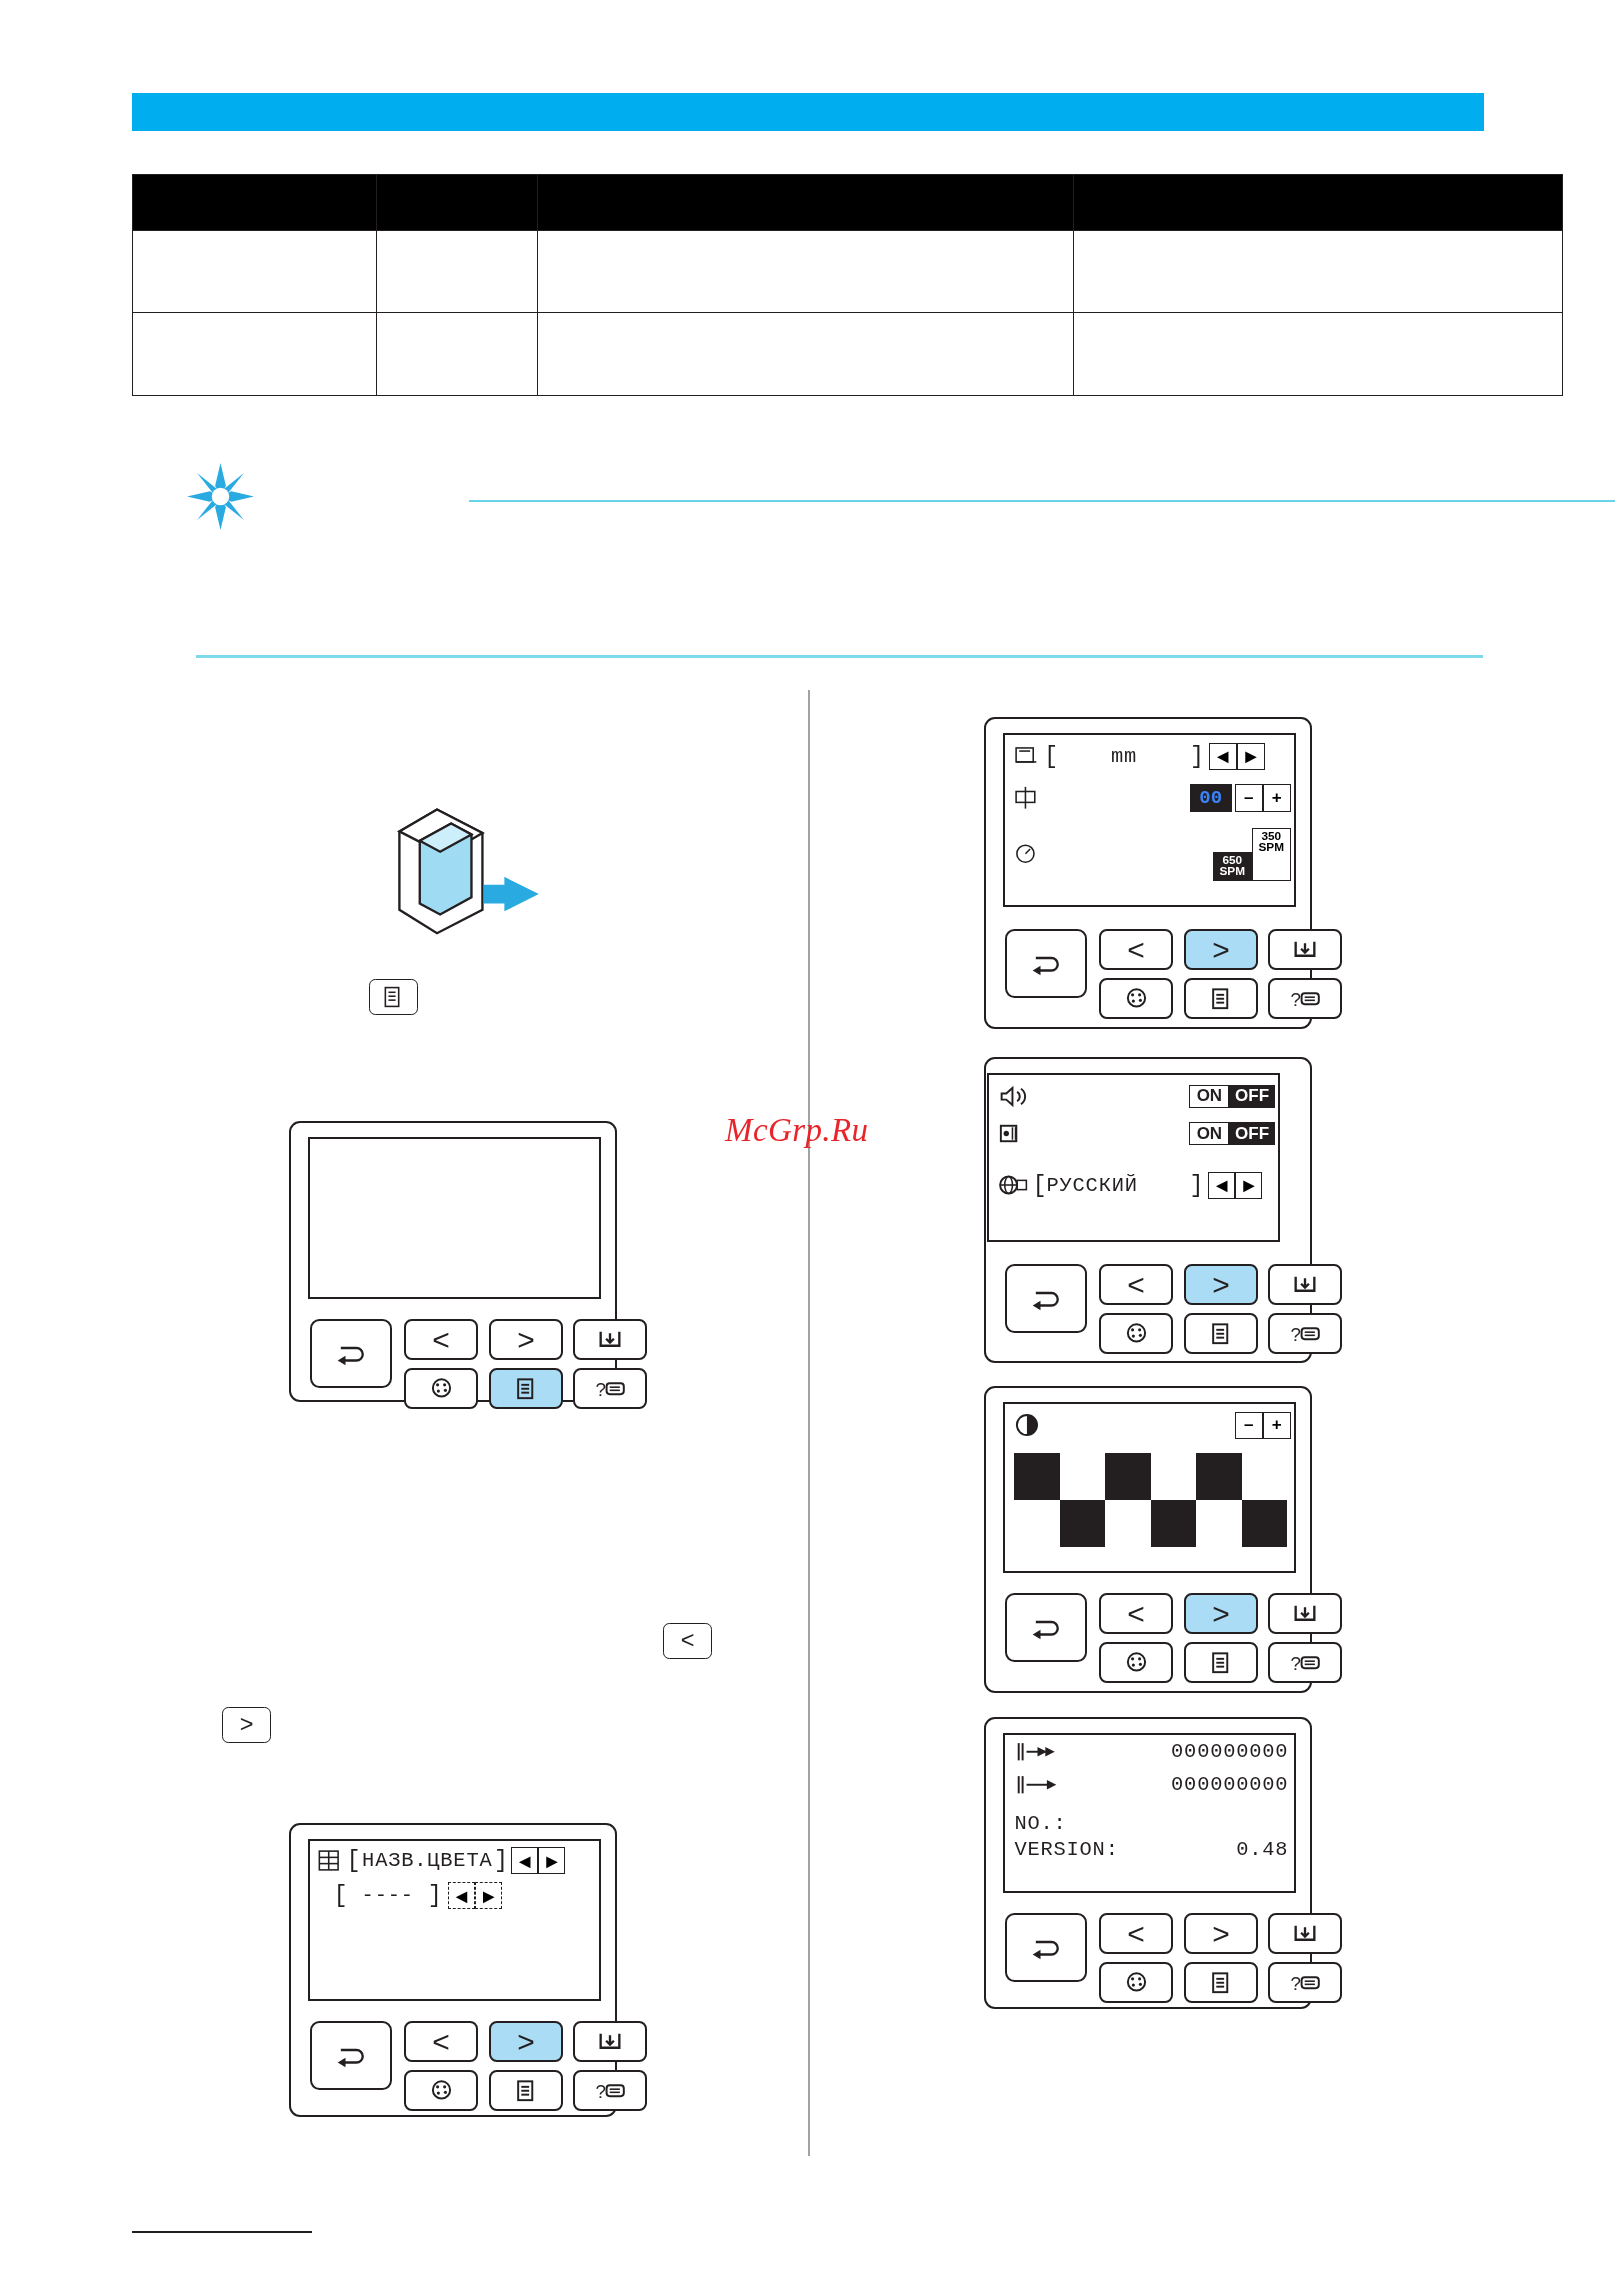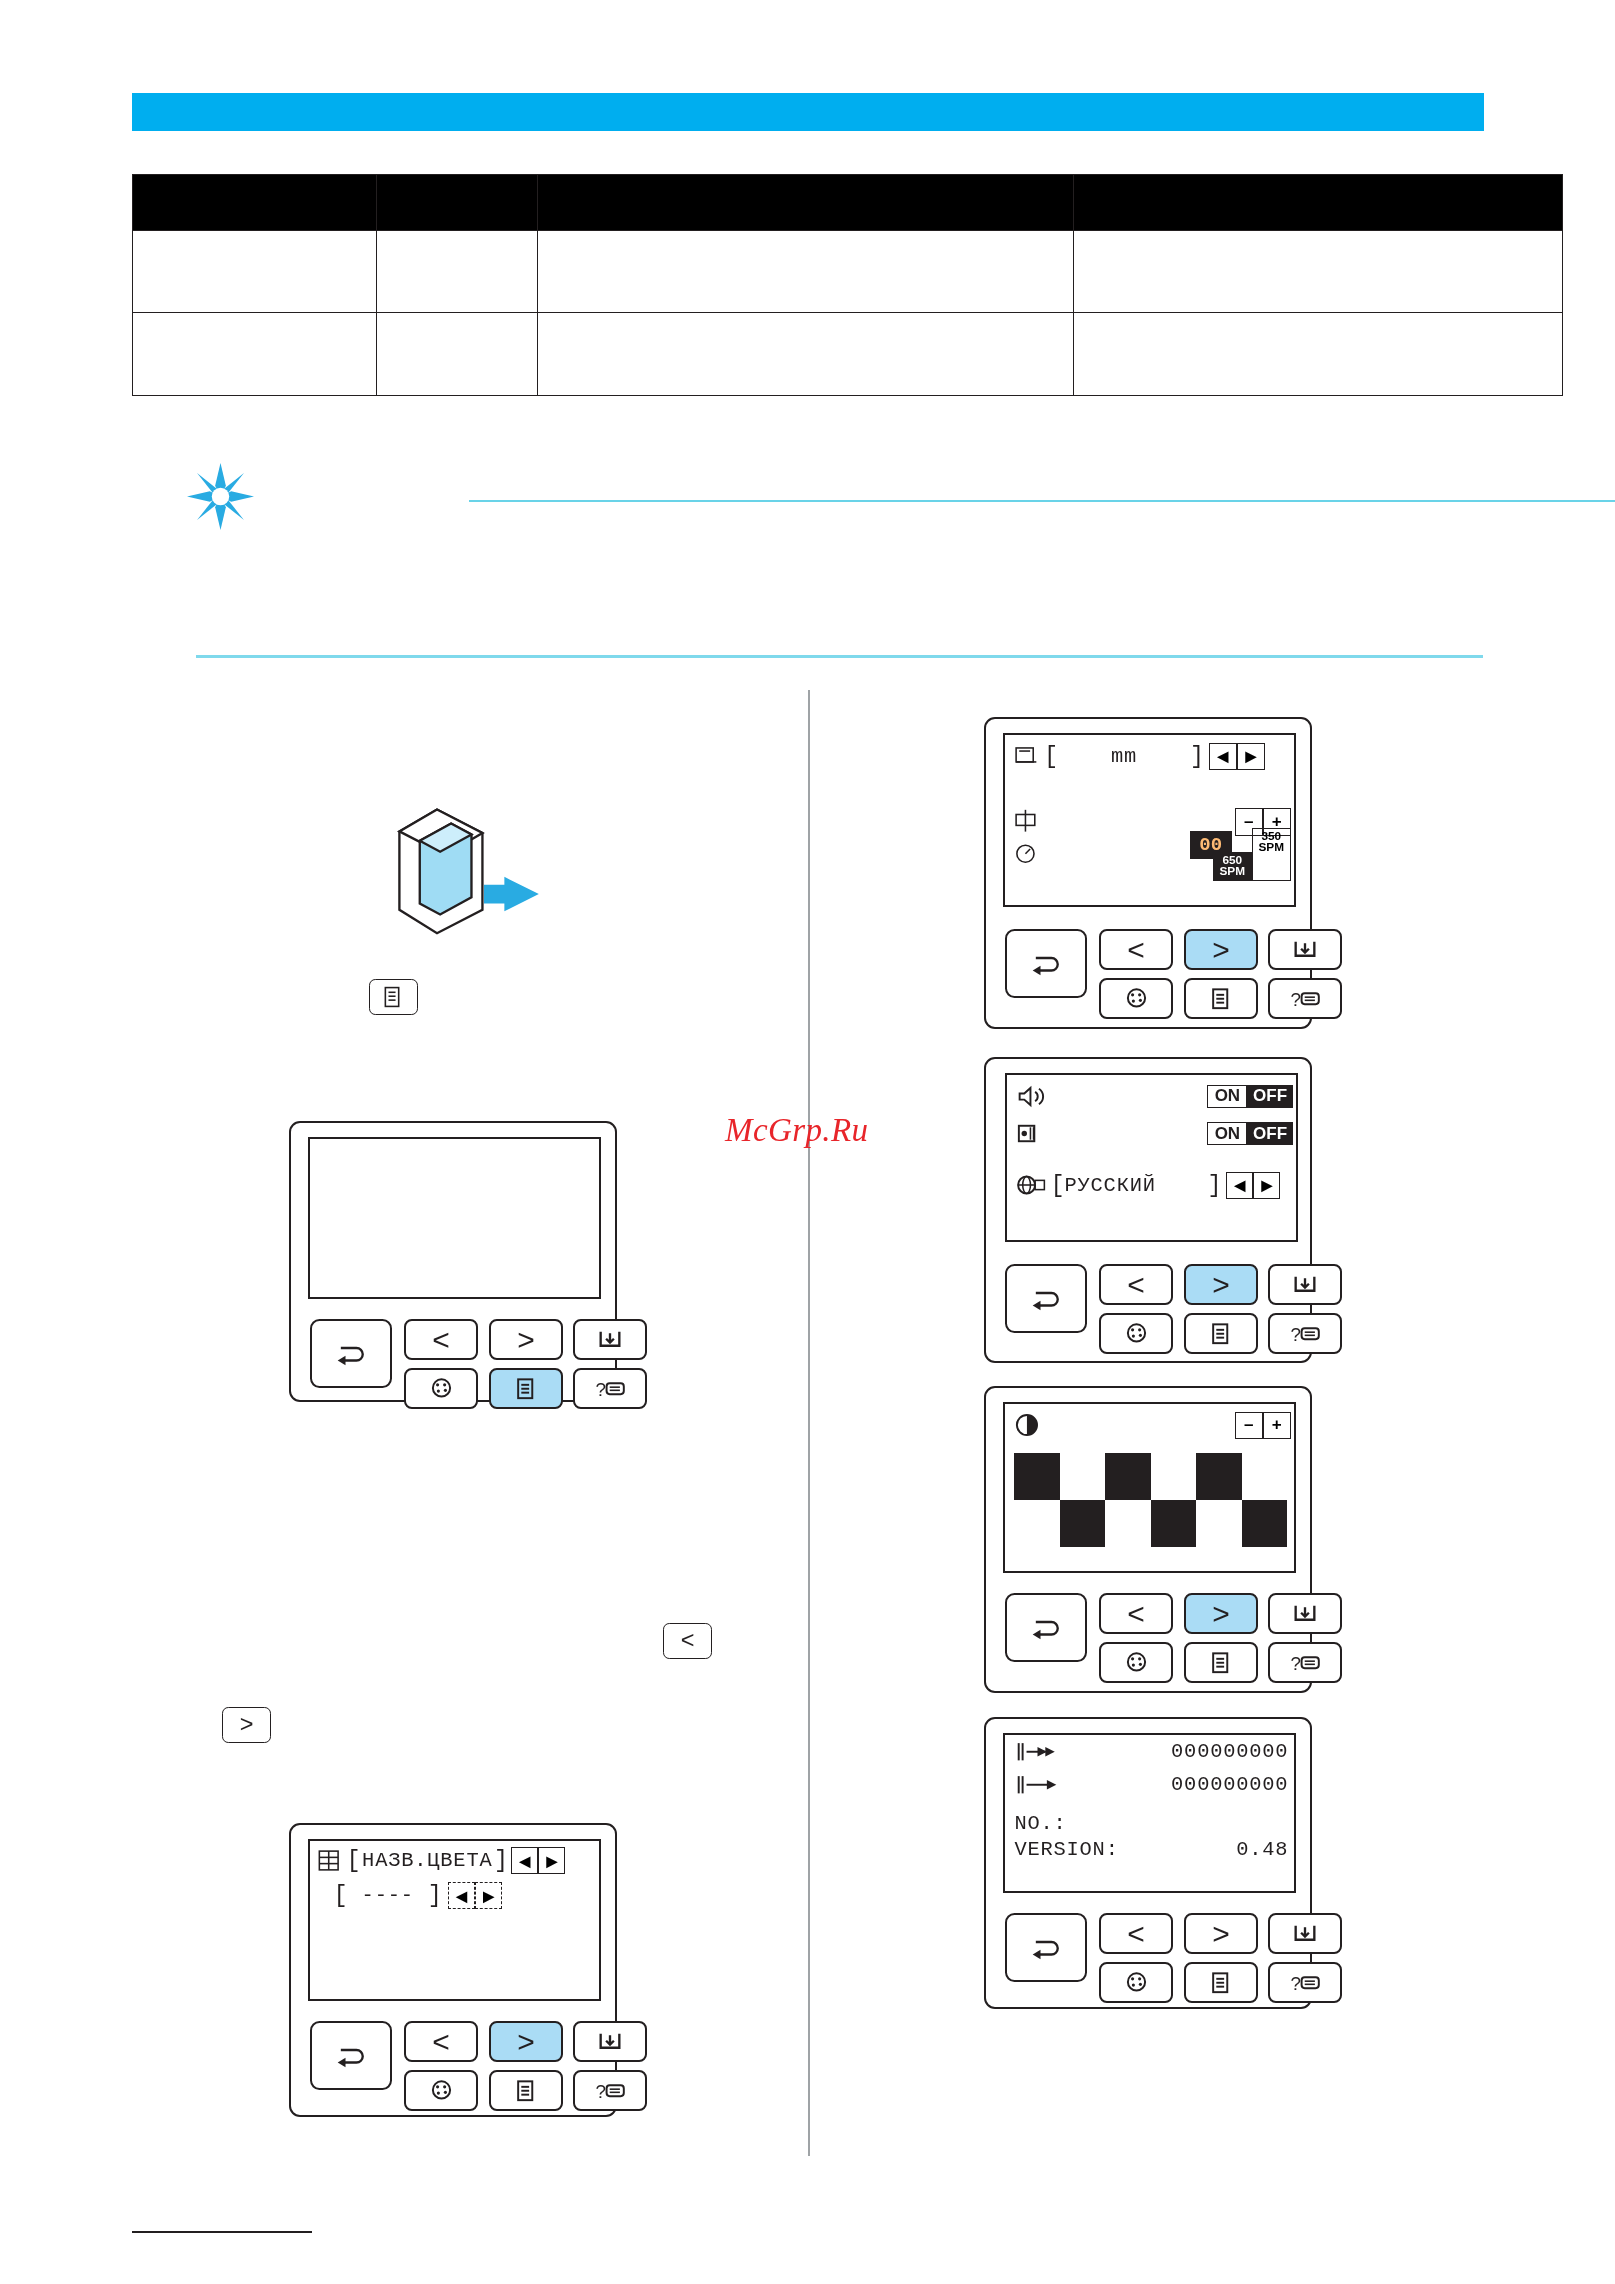--- a/index.html
+++ b/index.html
@@ -488,21 +488,21 @@
         <span class="mini-box" style="width:28px;height:27px;font-size:14px;">▶</span>
       </span>
     </div>
 
     <div class="lcd-row" style="left:7.8px; top:49px; width:278px; justify-content:space-between;">
       <svg width="28" height="27" viewBox="0 0 36 34">
         <rect x="4" y="8" width="24" height="14" fill="none" stroke="#231f20" stroke-width="2"></rect>
         <line x1="16" y1="2" x2="16" y2="30" stroke="#231f20" stroke-width="2"></line>
       </svg>
       <span style="display:flex; align-items:center;">
-        <span class="mini-box" style="width:42px;height:28px;font-size:19px;font-family:'Liberation Mono',monospace;background:#231f20;color:#fdba74;margin-top:47px;">00</span>
+        <span class="mini-box" style="width:42px;height:28px;font-size:19px;font-family:'Liberation Mono',monospace;background:#231f20;color:#3b82f6;">00</span>
         <span class="mini-box" style="width:28px;height:28px;font-size:17px;margin-left:3.1px;">–</span>
         <span class="mini-box" style="width:28px;height:28px;font-size:17px;">+</span>
       </span>
     </div>
 
     <div class="lcd-row" style="left:7.8px; top:93px; width:278px; justify-content:space-between;">
       <svg width="28" height="27" viewBox="0 0 36 34">
         <circle cx="16" cy="16" r="11" fill="none" stroke="#231f20" stroke-width="2"></circle>
         <path d="M16 16 L22 10" stroke="#231f20" stroke-width="2"></path>
       </svg>
@@ -552,21 +552,21 @@
     <svg width="33" height="23.5" viewBox="0 0 42 30">
       <text x="2" y="24" font-size="24" font-family="Liberation Sans" fill="#231f20">?</text>
       <rect x="16" y="8" width="22" height="14" rx="4" fill="none" stroke="#231f20" stroke-width="2.5"></rect>
       <line x1="20" y1="13" x2="33" y2="13" stroke="#231f20" stroke-width="2"></line>
       <line x1="20" y1="17" x2="33" y2="17" stroke="#231f20" stroke-width="2"></line>
     </svg>
   </div>
 </div>
 
 <div class="panel" style="left:984px; top:1057px; width:328px; height:306px;">
-  <div class="screen" style="left:19px; top:14px; width:293px; height:169px;text-decoration:underline;">
+  <div class="screen" style="left:1px; top:14px; width:293px; height:169px;text-decoration:underline;">
     <div class="lcd-row" style="left:7.8px; top:7.8px; width:278px; justify-content:space-between;">
       <svg width="34" height="27" viewBox="0 0 44 34">
         <polygon points="6,13 12,13 20,6 20,28 12,21 6,21" fill="none" stroke="#231f20" stroke-width="2.5"></polygon>
         <path d="M26 11 a7 7 0 0 1 0 12" fill="none" stroke="#231f20" stroke-width="2.5"></path>
         <path d="M31 7 a12 12 0 0 1 0 20" fill="none" stroke="#231f20" stroke-width="2.5"></path>
       </svg>
       <span class="onoff">
         <span class="on">ON</span>
         <span class="off">OFF</span>
       </span>

